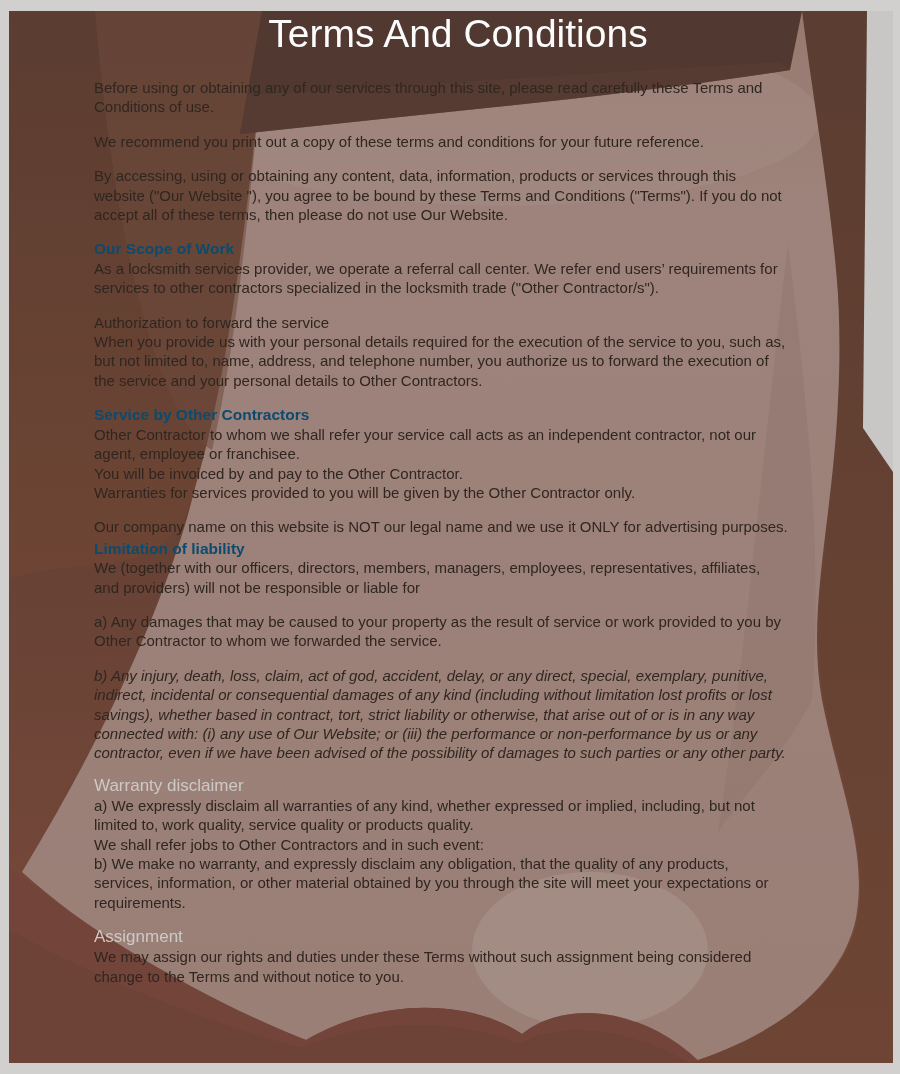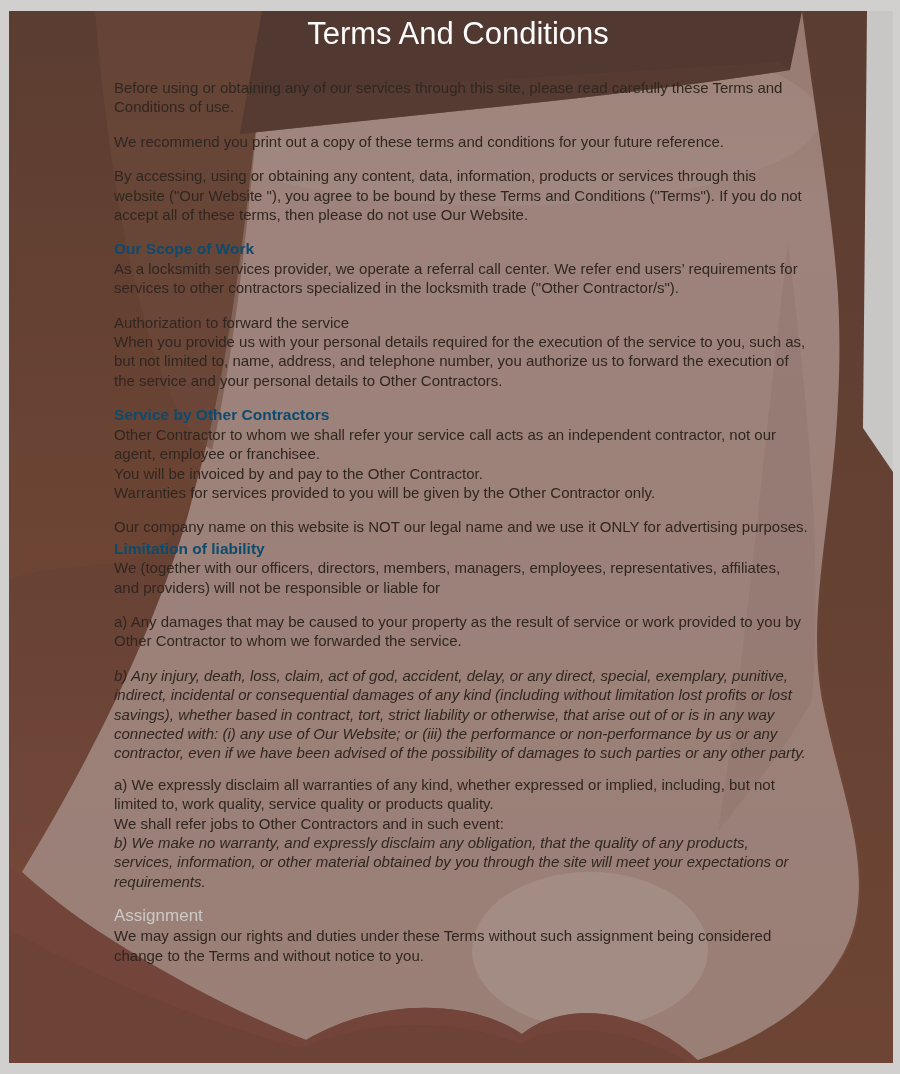--- a/index.html
+++ b/index.html
@@ -7,30 +7,30 @@
     width:900px;height:1074px;
     background:#d2d0cf;
     font-family:"Liberation Sans","DejaVu Sans",sans-serif;
     overflow:hidden;
   }
   .stage{position:relative;width:900px;height:1074px;}
   .bg{position:absolute;left:0;top:0;width:900px;height:1074px;display:block;}
   .page-title{
     position:absolute;left:9px;top:10px;width:884px;
     text-align:center;padding-left:14px;box-sizing:border-box;
-    font-size:31px;line-height:47px;font-weight:400;color:#fcfcfc;
+    font-size:39px;line-height:47px;font-weight:400;color:#fcfcfc;
   }
   .text-column{
-    position:absolute;left:114px;top:78px;width:694px;
+    position:absolute;left:94px;top:78px;width:694px;
     font-size:15px;line-height:19.4px;color:#302620;
   }
   .p{margin:0 0 15px 0;}
   .pt{margin:0;}
   .p12{margin:0 0 12px 0;font-style:italic;}
-  .p14{margin:0 0 14px 0;font-style:italic;}
+  .p14{margin:0 0 14px 0;}
   .h-bold{
     font-weight:bold;color:#0c4a6e;font-size:15.5px;line-height:19.4px;
     margin:3px 0 0 0;
   }
   .h-flush{margin:2px 0 0 0;}
   .h-light{
     font-weight:400;color:#cdc9c6;font-size:17px;line-height:21px;
     margin:0;
   }
 </style>
@@ -123,20 +123,21 @@
     <div class="p">When you provide us with your personal details required for the execution of the service to you, such as, but not limited to, name, address, and telephone number, you authorize us to forward the execution of the service and your personal details to Other Contractors.</div>
     <div class="h-bold">Service by Other Contractors</div>
     <div class="pt">Other Contractor to whom we shall refer your service call acts as an independent contractor, not our agent, employee or franchisee.</div>
     <div class="pt">You will be invoiced by and pay to the Other Contractor.</div>
     <div class="p">Warranties for services provided to you will be given by the Other Contractor only.</div>
     <div class="pt">Our company name on this website is NOT our legal name and we use it ONLY for advertising purposes.</div>
     <div class="h-bold h-flush">Limitation of liability</div>
     <div class="p">We (together with our officers, directors, members, managers, employees, representatives, affiliates, and providers) will not be responsible or liable for</div>
     <div class="p">a) Any damages that may be caused to your property as the result of service or work provided to you by Other Contractor to whom we forwarded the service.</div>
     <div class="p12">b) Any injury, death, loss, claim, act of god, accident, delay, or any direct, special, exemplary, punitive, indirect, incidental or consequential damages of any kind (including without limitation lost profits or lost savings), whether based in contract, tort, strict liability or otherwise, that arise out of or is in any way connected with: (i) any use of Our Website; or (iii) the performance or non-performance by us or any contractor, even if we have been advised of the possibility of damages to such parties or any other party.</div>
+    <div class="h-light">Warranty disclaimer</div>
     <div class="pt">a) We expressly disclaim all warranties of any kind, whether expressed or implied, including, but not limited to, work quality, service quality or products quality.</div>
     <div class="pt">We shall refer jobs to Other Contractors and in such event:</div>
     <div class="p14">b) We make no warranty, and expressly disclaim any obligation, that the quality of any products, services, information, or other material obtained by you through the site will meet your expectations or requirements.</div>
     <div class="h-light">Assignment</div>
     <div class="pt">We may assign our rights and duties under these Terms without such assignment being considered change to the Terms and without notice to you.</div>
   </div>
 
 </div>
 
 </body></html>

